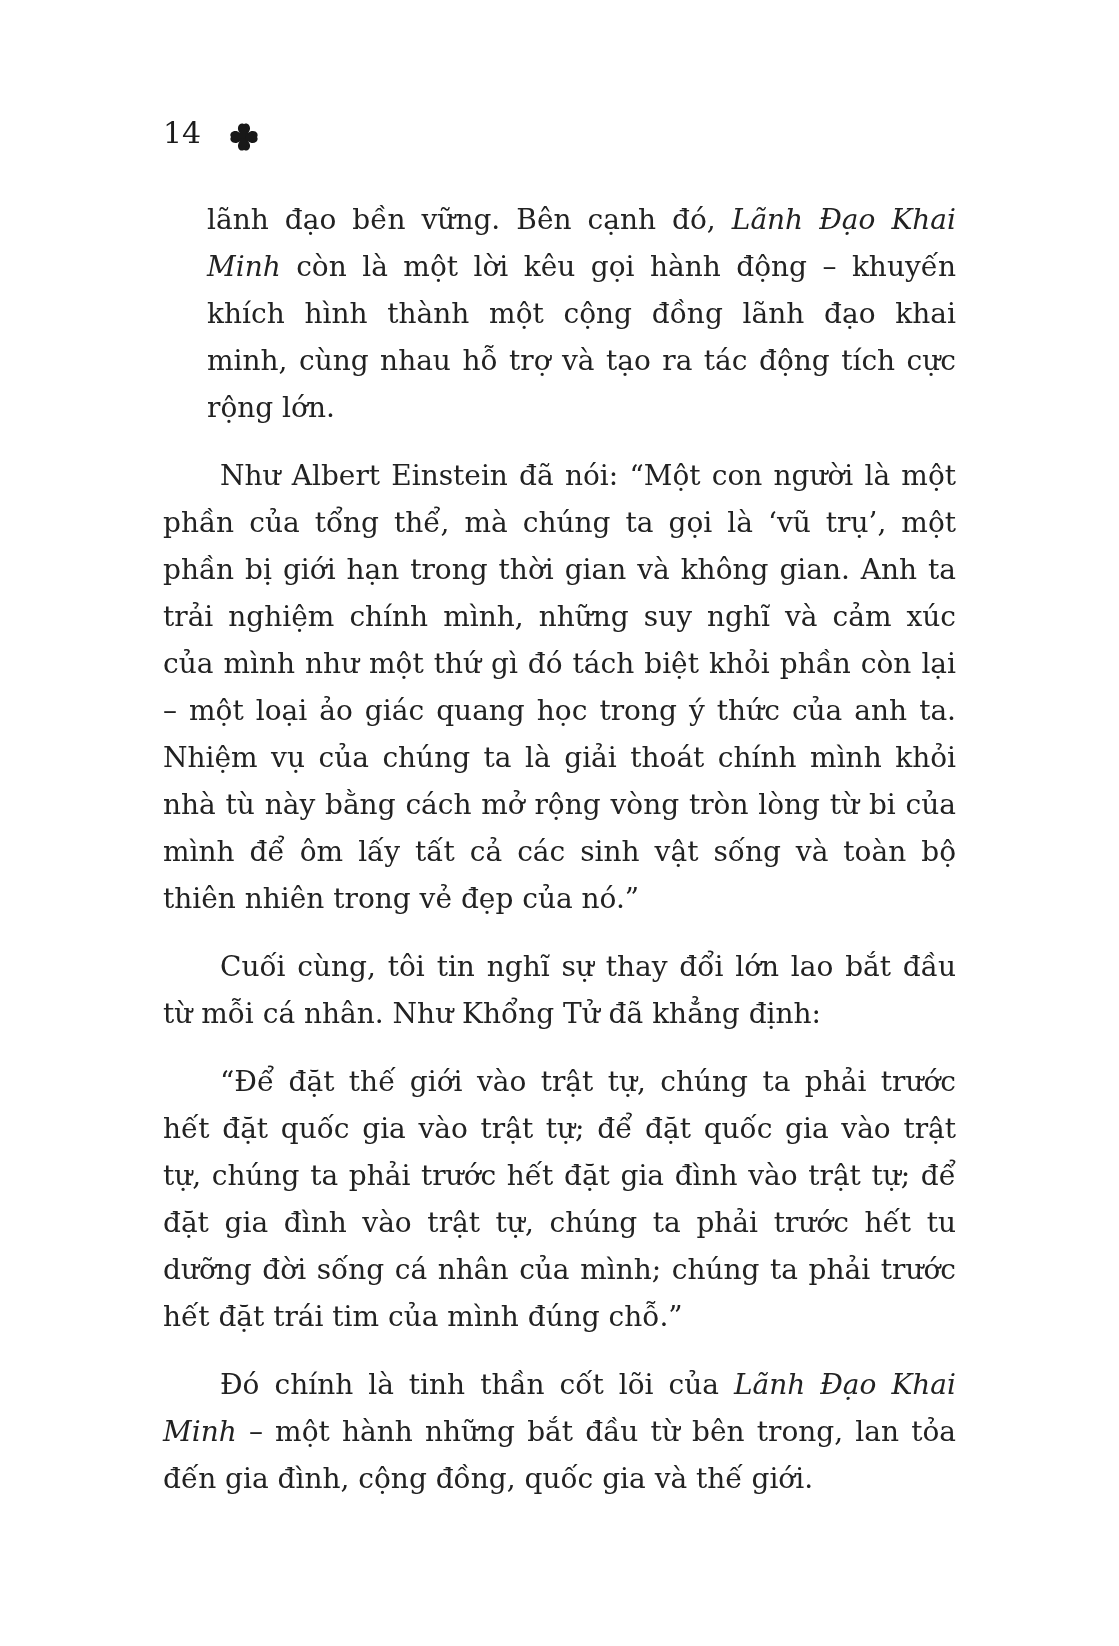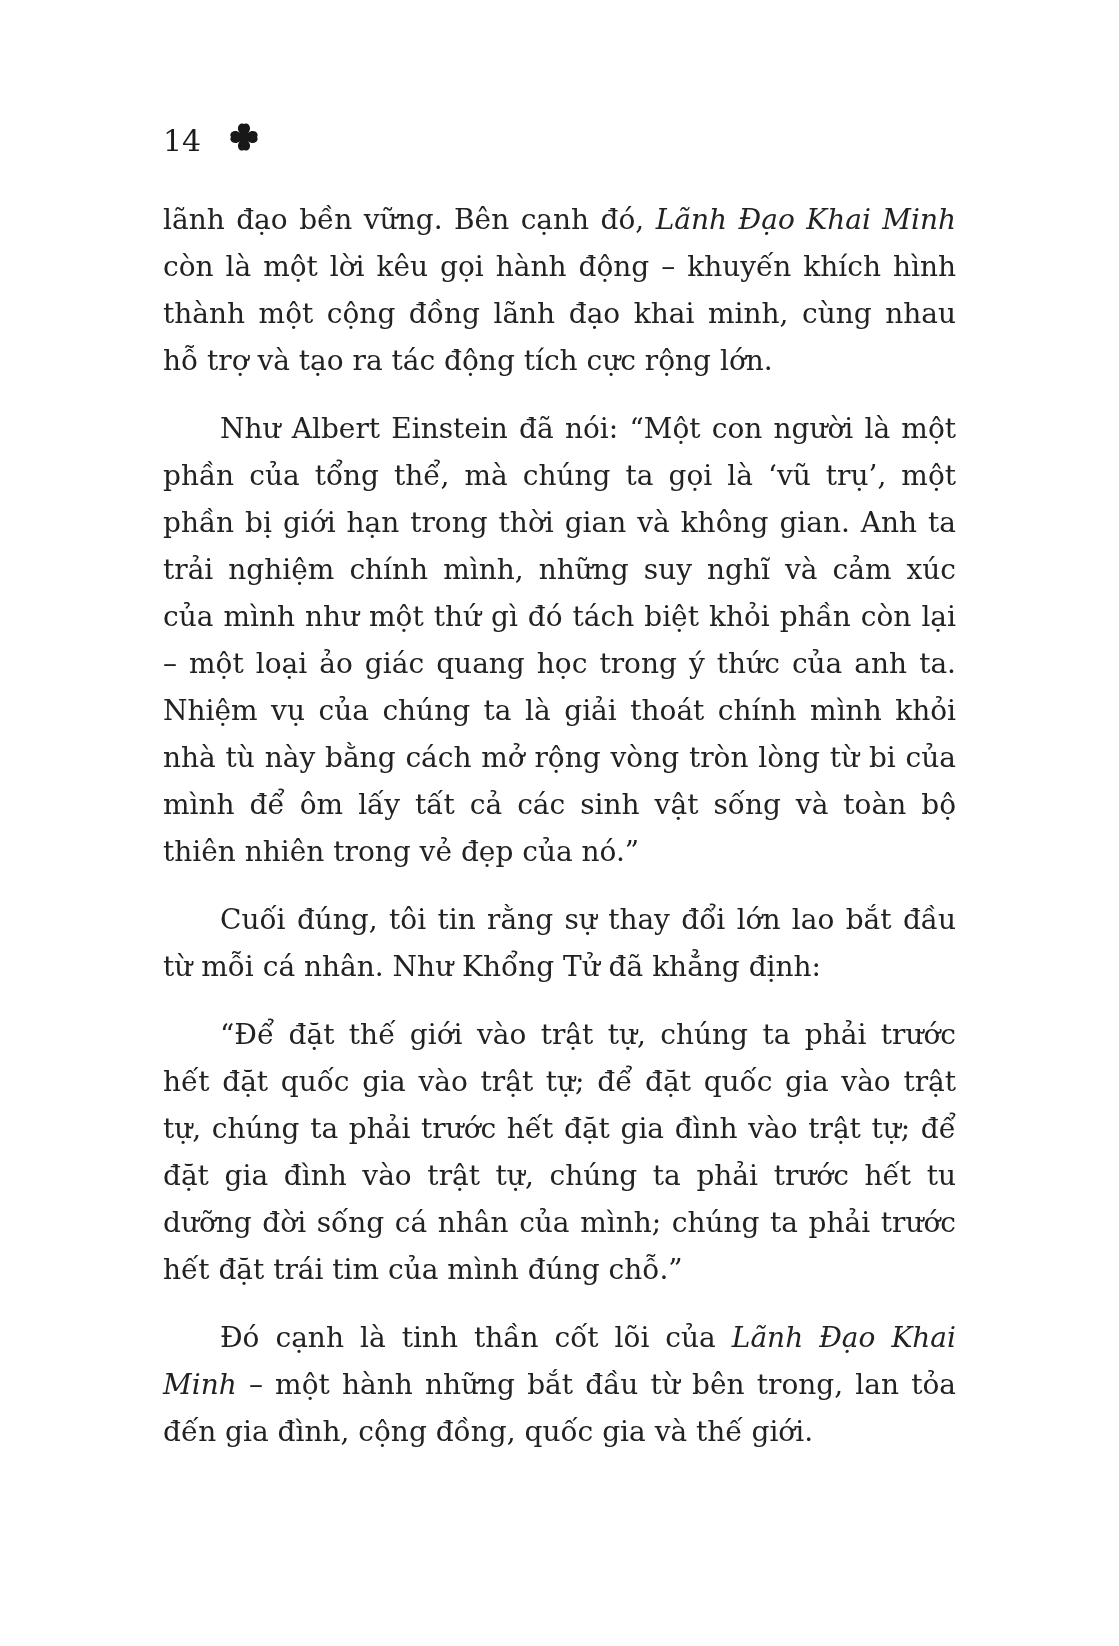--- a/index.html
+++ b/index.html
@@ -13,21 +13,21 @@
     min-height: 1646px;
     margin: 0 auto;
     background: #ffffff;
     box-sizing: border-box;
     padding: 118px 163px 70px 163px;
     font-family: "DejaVu Serif", "Liberation Serif", serif;
     color: #1f1f1f;
   }
   .page-header {
     display: flex;
-    align-items: flex-end;
+    align-items: flex-start;
     gap: 24px;
     margin-bottom: 40px;
   }
   .page-number {
     font-size: 30px;
     font-weight: 400;
     color: #1c1c1c;
     line-height: 1;
   }
   .logo {
@@ -52,20 +52,21 @@
   .para {
     font-size: 28px;
     line-height: 47px;
     text-align: justify;
     margin: 0 0 21px 0;
     text-indent: 57px;
     color: #222222;
   }
   .para.no-indent {
     text-indent: 0;
+    margin-left: 44px;
   }
   .para em {
     font-style: italic;
   }
 </style>
 </head>
 <body>
 
 <div class="page">
 
@@ -82,21 +83,21 @@
       </svg>
     </span>
   </header>
 
   <main class="body-text">
 
     <p class="para no-indent"><span>lãnh đạo bền vững. Bên cạnh đó, </span><em>Lãnh Đạo Khai Minh</em><span> còn là một lời kêu gọi hành động – khuyến khích hình thành một cộng đồng lãnh đạo khai minh, cùng nhau hỗ trợ và tạo ra tác động tích cực rộng lớn.</span></p>
 
     <p class="para">Như Albert Einstein đã nói: “Một con người là một phần của tổng thể, mà chúng ta gọi là ‘vũ trụ’, một phần bị giới hạn trong thời gian và không gian. Anh ta trải nghiệm chính mình, những suy nghĩ và cảm xúc của mình như một thứ gì đó tách biệt khỏi phần còn lại – một loại ảo giác quang học trong ý thức của anh ta. Nhiệm vụ của chúng ta là giải thoát chính mình khỏi nhà tù này bằng cách mở rộng vòng tròn lòng từ bi của mình để ôm lấy tất cả các sinh vật sống và toàn bộ thiên nhiên trong vẻ đẹp của nó.”</p>
 
-    <p class="para">Cuối đúng, tôi tin rằng sự thay đổi lớn lao bắt đầu từ mỗi cá nhân. Như Khổng Tử đã khẳng định:</p>
+    <p class="para">Cuối cùng, tôi tin nghĩ sự thay đổi lớn lao bắt đầu từ mỗi cá nhân. Như Khổng Tử đã khẳng định:</p>
 
     <p class="para">“Để đặt thế giới vào trật tự, chúng ta phải trước hết đặt quốc gia vào trật tự; để đặt quốc gia vào trật tự, chúng ta phải trước hết đặt gia đình vào trật tự; để đặt gia đình vào trật tự, chúng ta phải trước hết tu dưỡng đời sống cá nhân của mình; chúng ta phải trước hết đặt trái tim của mình đúng chỗ.”</p>
 
-    <p class="para"><span>Đó cạnh là tinh thần cốt lõi của </span><em>Lãnh Đạo Khai Minh</em><span> – một hành những bắt đầu từ bên trong, lan tỏa đến gia đình, cộng đồng, quốc gia và thế giới.</span></p>
+    <p class="para"><span>Đó chính là tinh thần cốt lõi của </span><em>Lãnh Đạo Khai Minh</em><span> – một hành những bắt đầu từ bên trong, lan tỏa đến gia đình, cộng đồng, quốc gia và thế giới.</span></p>
 
   </main>
 
 </div>
 
 </body></html>

